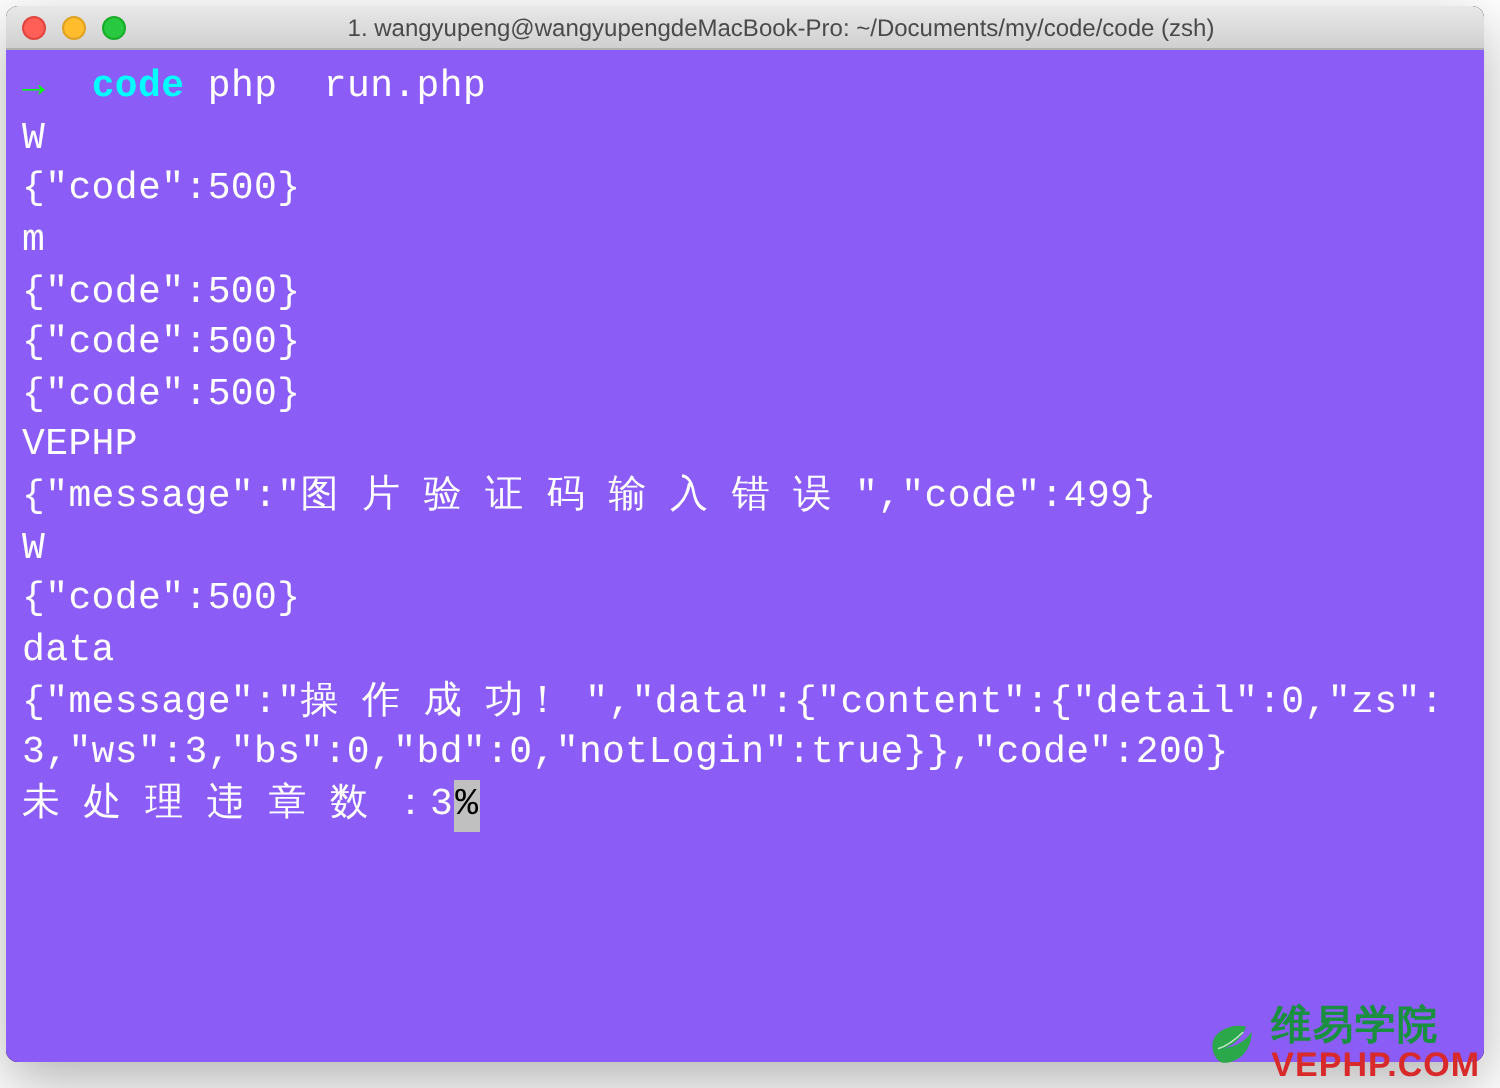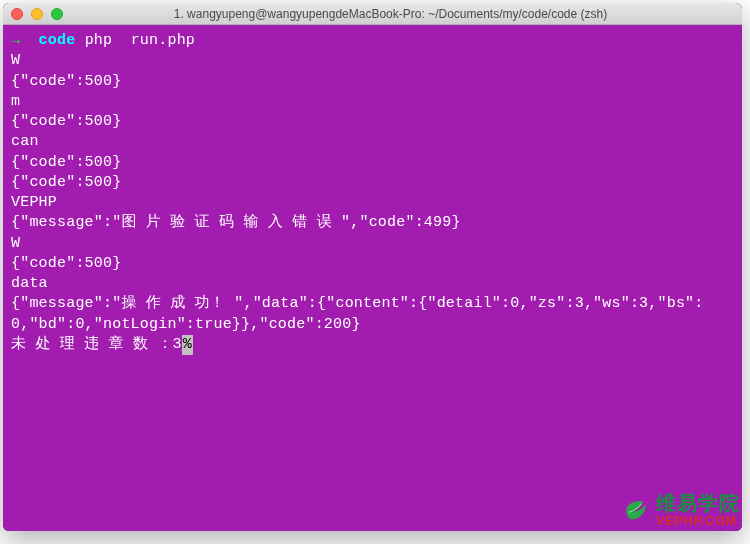--- a/index.html
+++ b/index.html
@@ -53,24 +53,24 @@
       left: 0;
       right: 0;
       text-align: center;
       font-size: 12px;
       font-family: -apple-system, "Helvetica Neue", Arial, sans-serif;
       color: #4a4a4a;
       pointer-events: none;
       padding-left: 36px;
     }
     .terminal {
-      background: #a21caf;
+      background: #8b5cf6;
       color: #ffffff;
       padding: 6px 20px 8px 8px;
-      font-size: 15px;
+      font-size: 19px;
       line-height: 1.35;
       height: calc(100% - 22px);
       font-weight: 500;
       letter-spacing: 0.2px;
     }
     .line {
       white-space: pre-wrap;
       word-break: break-all;
     }
     .prompt-arrow {
@@ -94,21 +94,21 @@
     }
     .cursor-overlay {
       display: inline-block;
       background: #c0c0c0;
       color: #000;
       padding: 0 1px;
     }
     .watermark {
       position: absolute;
       right: 10px;
-      bottom: 16px;
+      bottom: 2px;
       display: flex;
       align-items: center;
       gap: 6px;
       font-family: "Hiragino Sans GB", "Microsoft YaHei", Arial, sans-serif;
     }
     .wm-logo {
       width: 28px;
       height: 28px;
     }
     .wm-text {
@@ -117,21 +117,21 @@
       line-height: 1.05;
       align-items: flex-start;
     }
     .wm-cn {
       font-size: 20px;
       color: #1a8f3f;
       font-weight: bold;
       letter-spacing: 1px;
     }
     .wm-en {
-      font-size: 13px;
+      font-size: 17px;
       color: #d82a2a;
       font-weight: bold;
       letter-spacing: 0.5px;
     }
   </style>
 </head>
 <body>
 
 <div class="window">
   <div class="titlebar">
@@ -142,21 +142,20 @@
     </div>
     <div class="window-title">1. wangyupeng@wangyupengdeMacBook-Pro: ~/Documents/my/code/code (zsh)</div>
   </div>
 
   <div class="terminal">
     <div class="line"><span class="prompt-arrow">→</span>  <span class="prompt-path">code</span> <span class="cmd-text">php  run.php</span></div>
     <div class="line">W</div>
     <div class="line">{"code":500}</div>
     <div class="line">m</div>
     <div class="line">{"code":500}</div>
-    <div class="line">can</div>
     <div class="line">{"code":500}</div>
     <div class="line">{"code":500}</div>
     <div class="line">VEPHP</div>
     <div class="line">{"message":"图 片 验 证 码 输 入 错 误 ","code":499}</div>
     <div class="line">W</div>
     <div class="line">{"code":500}</div>
     <div class="line">data</div>
     <div class="line">{"message":"操 作 成 功！ ","data":{"content":{"detail":0,"zs":3,"ws":3,"bs":0,"bd":0,"notLogin":true}},"code":200}</div>
     <div class="line"><span>未 处 理 违 章 数 ：3</span><span class="cursor-overlay">%</span></div>
   </div>

